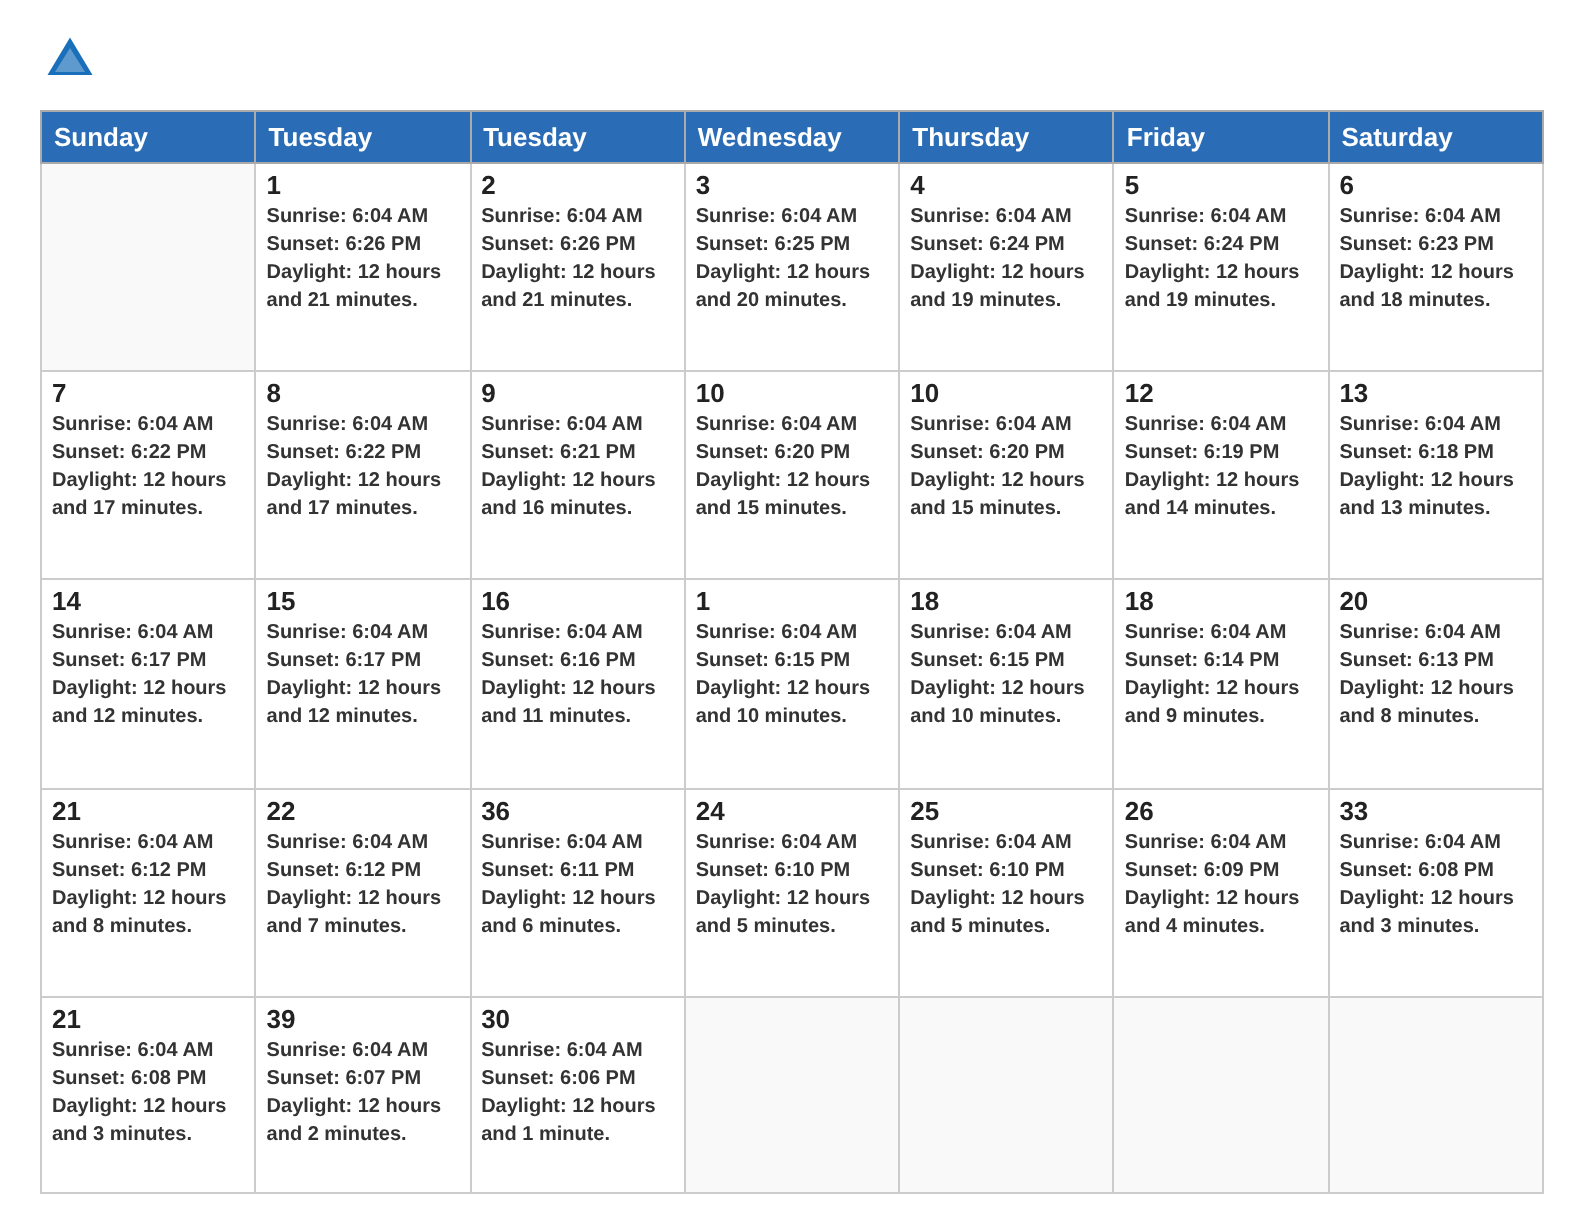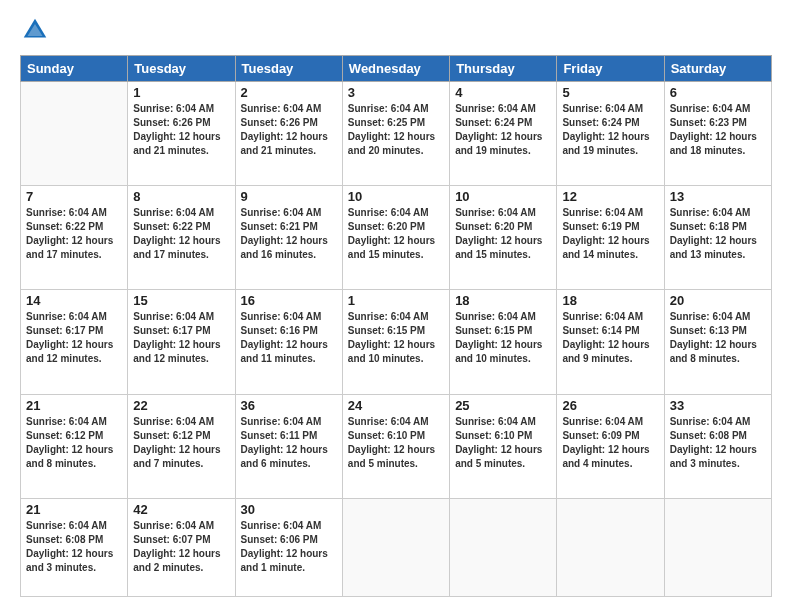--- a/index.html
+++ b/index.html
@@ -252,21 +252,21 @@
             <span class="day-number">33</span>
             <div class="day-info">Sunrise: 6:04 AM<br>Sunset: 6:08 PM<br>Daylight: 12 hours<br>and 3 minutes.</div>
           </td>
         </tr>
         <tr class="last-row">
           <td>
             <span class="day-number">21</span>
             <div class="day-info">Sunrise: 6:04 AM<br>Sunset: 6:08 PM<br>Daylight: 12 hours<br>and 3 minutes.</div>
           </td>
           <td>
-            <span class="day-number">42</span>
+            <span class="day-number">39</span>
             <div class="day-info">Sunrise: 6:04 AM<br>Sunset: 6:07 PM<br>Daylight: 12 hours<br>and 2 minutes.</div>
           </td>
           <td>
             <span class="day-number">30</span>
             <div class="day-info">Sunrise: 6:04 AM<br>Sunset: 6:06 PM<br>Daylight: 12 hours<br>and 1 minute.</div>
           </td>
           <td class="empty-cell"></td>
           <td class="empty-cell"></td>
           <td class="empty-cell"></td>
           <td class="empty-cell"></td>

